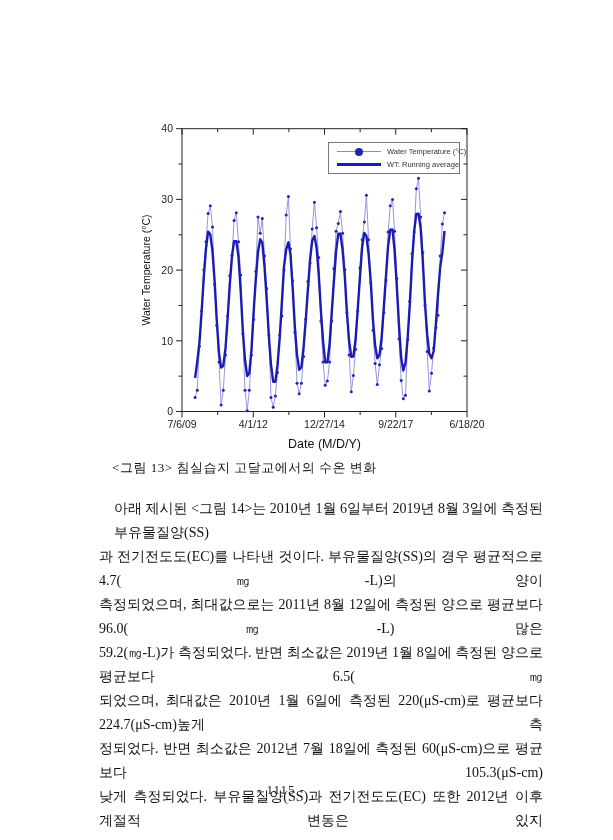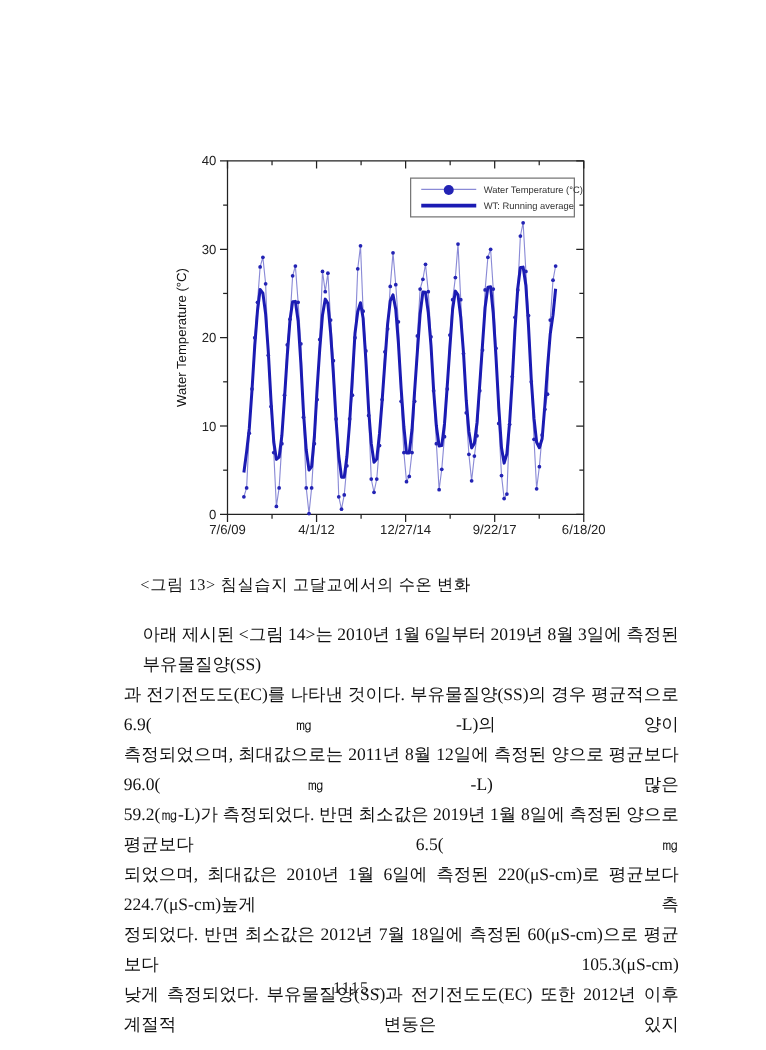--- a/index.html
+++ b/index.html
@@ -214,20 +214,21 @@
           <circle cx="305.7" cy="225.9" r="1.5" fill="#2323b4"></circle>
           <circle cx="307.9" cy="205.4" r="1.5" fill="#2323b4"></circle>
           <circle cx="310.0" cy="193.3" r="1.5" fill="#2323b4"></circle>
           <circle cx="312.2" cy="134.0" r="1.5" fill="#2323b4"></circle>
           <circle cx="314.4" cy="102.1" r="1.5" fill="#2323b4"></circle>
           <circle cx="316.5" cy="90.8" r="1.5" fill="#2323b4"></circle>
         </svg>
       </div>
 
     <div class="y-title">Water Temperature (°C)</div>
+    <div class="x-title">Date (M/D/Y)</div>
 
     <div class="legend">
       <div class="lg-row">
         <span class="lg-sample">
           <span class="lg-thinline"></span>
           <span class="lg-dot"></span>
         </span>
         <span class="lg-label">Water Temperature (°C)</span>
       </div>
       <div class="lg-row">
@@ -236,21 +237,21 @@
         </span>
         <span class="lg-label">WT: Running average</span>
       </div>
     </div>
   </div>
 
   <div class="caption">&lt;그림 13&gt; 침실습지 고달교에서의 수온 변화</div>
 
   <div class="para">
     <div class="pline first">아래 제시된 &lt;그림 14&gt;는 2010년 1월 6일부터 2019년 8월 3일에 측정된 부유물질양(SS)</div>
-    <div class="pline">과 전기전도도(EC)를 나타낸 것이다. 부유물질양(SS)의 경우 평균적으로 6.9(㎎-L)의 양이</div>
+    <div class="pline">과 전기전도도(EC)를 나타낸 것이다. 부유물질양(SS)의 경우 평균적으로 4.7(㎎-L)의 양이</div>
     <div class="pline">측정되었으며, 최대값으로는 2011년 8월 12일에 측정된 양으로 평균보다 96.0(㎎-L) 많은</div>
     <div class="pline">59.2(㎎-L)가 측정되었다. 반면 최소값은 2019년 1월 8일에 측정된 양으로 평균보다 6.5(㎎</div>
     <div class="pline">되었으며, 최대값은 2010년 1월 6일에 측정된 220(μS-cm)로 평균보다 224.7(μS-cm)높게 측</div>
     <div class="pline">정되었다. 반면 최소값은 2012년 7월 18일에 측정된 60(μS-cm)으로 평균보다 105.3(μS-cm)</div>
     <div class="pline">낮게 측정되었다. 부유물질양(SS)과 전기전도도(EC) 또한 2012년 이후 계절적 변동은 있지</div>
 
   </div>
 
   <div class="pageno">- 1115 -</div>
 

